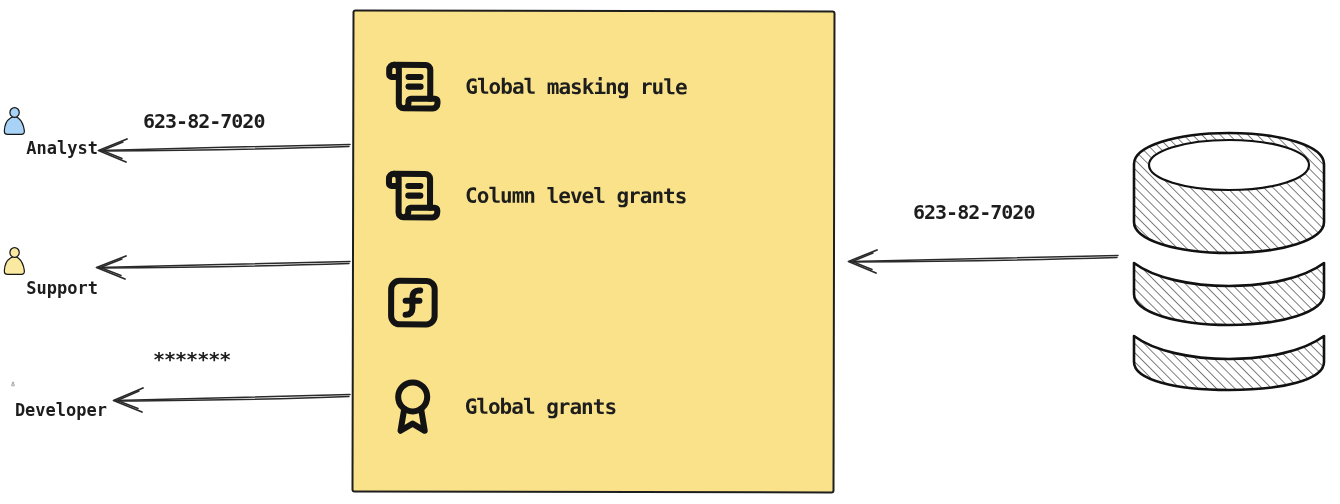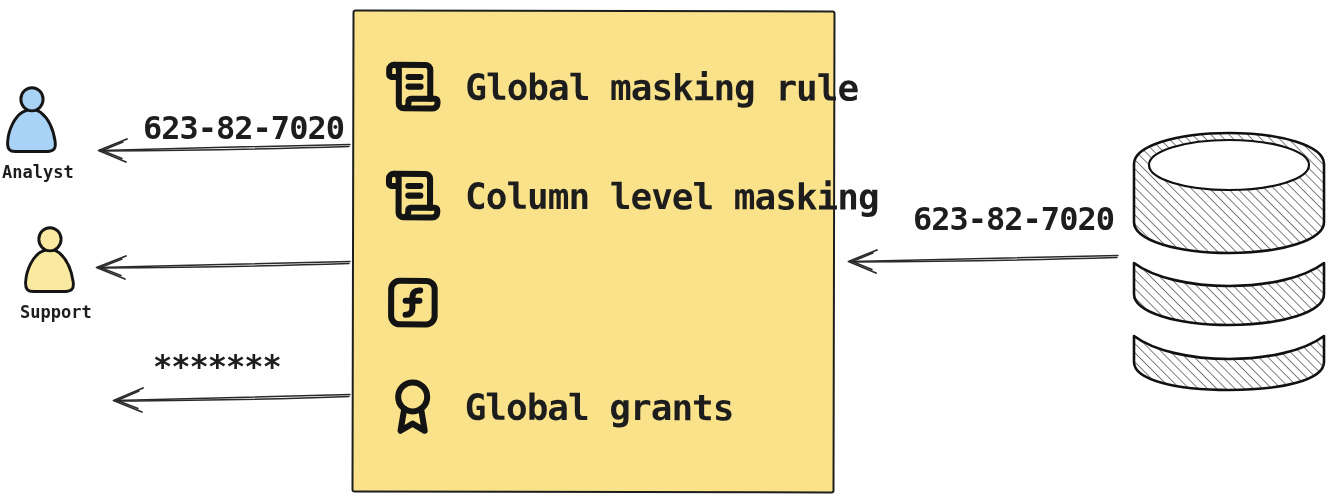--- a/index.html
+++ b/index.html
@@ -5,35 +5,35 @@
   * { margin:0; padding:0; box-sizing:border-box; }
   body { background:#ffffff; }
   .canvas {
     position:relative; width:1340px; height:504px; background:#ffffff;
     font-family:"DejaVu Sans Mono","Liberation Mono",monospace; color:#1d1d1d;
     overflow:hidden;
   }
   .overlay { position:absolute; left:0; top:0; width:1340px; height:504px; }
 
   
-  .actor { position:absolute; width:96px; display:flex; flex-direction:column; align-items:flex-start; }
+  .actor { position:absolute; width:96px; display:flex; flex-direction:row; align-items:flex-end; }
   .actor svg.person { width:58px; height:72px; }
   .actor-label { margin-top:4px; font-size:17px; font-weight:700; letter-spacing:0px; white-space:nowrap; }
 
   
-  .flow-label { position:absolute; font-size:32px; font-weight:700; white-space:nowrap; letter-spacing:-1px; }
+  .flow-label { position:absolute; font-size:20px; font-weight:700; white-space:nowrap; letter-spacing:-1px; }
 
   
   .masking-box {
     position:absolute; left:352px; top:10px; width:483px; height:483px;
     border:2.5px solid #1e1e1e; border-radius:3px; transform:rotate(0.12deg);
   }
   .box-row { position:absolute; left:0; width:100%; display:flex; align-items:center; padding-left:30px; }
   .box-row svg.feat-icon { width:58px; height:58px; flex:0 0 58px; }
-  .feat-label { margin-left:23px; font-size:36px; font-weight:700; white-space:nowrap; letter-spacing:-1px; }
+  .feat-label { margin-left:23px; font-size:21px; font-weight:700; white-space:nowrap; letter-spacing:-1px; }
 
   
   .database { position:absolute; left:1126px; top:124px; width:206px; height:268px; }
   .database svg { width:100%; height:100%; }
 </style>
 </head>
 <body>
 
 <div class="canvas">
 
@@ -65,28 +65,35 @@
   </svg>
 
   <div class="actor" style="left:2px; top:86px;">
     <svg class="person" viewBox="0 0 60 74">
       <path stroke="#151515" stroke-width="3" stroke-linejoin="round" d="M21 27 C13 32 6.5 45 5.8 58 C5.4 65 8 67.5 14 67.5 L47 67.5 C53.5 67.5 56 64.5 55 57.5 C53 43.5 47 32.5 40 27 C34.5 23 27.5 23 21 27 Z" fill="#a8d3f6"></path>
       <ellipse cx="31" cy="13.5" rx="11.5" ry="12" stroke="#151515" stroke-width="3" fill="#a8d3f6"></ellipse>
     </svg>
     <div class="actor-label">Analyst</div>
   </div>
 
-  <div class="actor" style="left:20px; top:226px;">
+  <div class="actor" style="left:2px; top:226px;">
     <svg class="person" viewBox="0 0 60 74">
       <path stroke="#151515" stroke-width="3" stroke-linejoin="round" d="M21 27 C13 32 6.5 45 5.8 58 C5.4 65 8 67.5 14 67.5 L47 67.5 C53.5 67.5 56 64.5 55 57.5 C53 43.5 47 32.5 40 27 C34.5 23 27.5 23 21 27 Z" fill="#fae9a0"></path>
       <ellipse cx="31" cy="13.5" rx="11.5" ry="12" stroke="#151515" stroke-width="3" fill="#fae9a0"></ellipse>
     </svg>
     <div class="actor-label">Support</div>
   </div>
 
+  <div class="actor" style="left:11px; top:348px;">
+    <svg class="person" viewBox="0 0 60 74">
+      <path stroke="#151515" stroke-width="3" stroke-linejoin="round" d="M21 27 C13 32 6.5 45 5.8 58 C5.4 65 8 67.5 14 67.5 L47 67.5 C53.5 67.5 56 64.5 55 57.5 C53 43.5 47 32.5 40 27 C34.5 23 27.5 23 21 27 Z" fill="#ccd1d6"></path>
+      <ellipse cx="31" cy="13.5" rx="11.5" ry="12" stroke="#151515" stroke-width="3" fill="#ccd1d6"></ellipse>
+    </svg>
+    <div class="actor-label">Developer</div>
+  </div>
 
   <div class="flow-label" style="left:143px; top:109px;">623-82-7020</div>
   <div class="flow-label" style="left:153px; top:347px;">*******</div>
   <div class="flow-label" style="left:913px; top:200px;">623-82-7020</div>
 
   <div class="masking-box" style="background-color: rgb(249, 226, 138);">
 
     <div class="box-row" style="top:46px;">
       <svg class="feat-icon" viewBox="0 0 24 24" fill="none" stroke="#131313" stroke-width="2.5" stroke-linecap="round" stroke-linejoin="round">
         <path d="M15 12h-5"></path>
@@ -97,21 +104,21 @@
       <div class="feat-label">Global masking rule</div>
     </div>
 
     <div class="box-row" style="top:155px;">
       <svg class="feat-icon" viewBox="0 0 24 24" fill="none" stroke="#131313" stroke-width="2.5" stroke-linecap="round" stroke-linejoin="round">
         <path d="M15 12h-5"></path>
           <path d="M15 8h-5"></path>
           <path d="M19 17V5a2 2 0 0 0-2-2H4"></path>
         <path d="M8 21h12a2 2 0 0 0 2-2v-1a1 1 0 0 0-1-1H11a1 1 0 0 0-1 1v1a2 2 0 1 1-4 0V5a2 2 0 1 0-4 0v2a1 1 0 0 0 1 1h3"></path>
       </svg>
-      <div class="feat-label">Column level masking</div>
+      <div class="feat-label">Column level grants</div>
     </div>
 
     <div class="box-row" style="top:262px;">
       <svg class="feat-icon" viewBox="0 0 24 24" fill="none" stroke="#131313" stroke-width="2.5" stroke-linecap="round" stroke-linejoin="round">
         <rect width="18" height="18" x="3" y="3" rx="3.5"></rect>
         <path d="M9 17c2 0 2.8-1 2.8-2.8V10c0-2 1-3.3 3.2-3"></path>
         <path d="M9 11.2h5.7"></path>
       </svg>
     </div>
 

